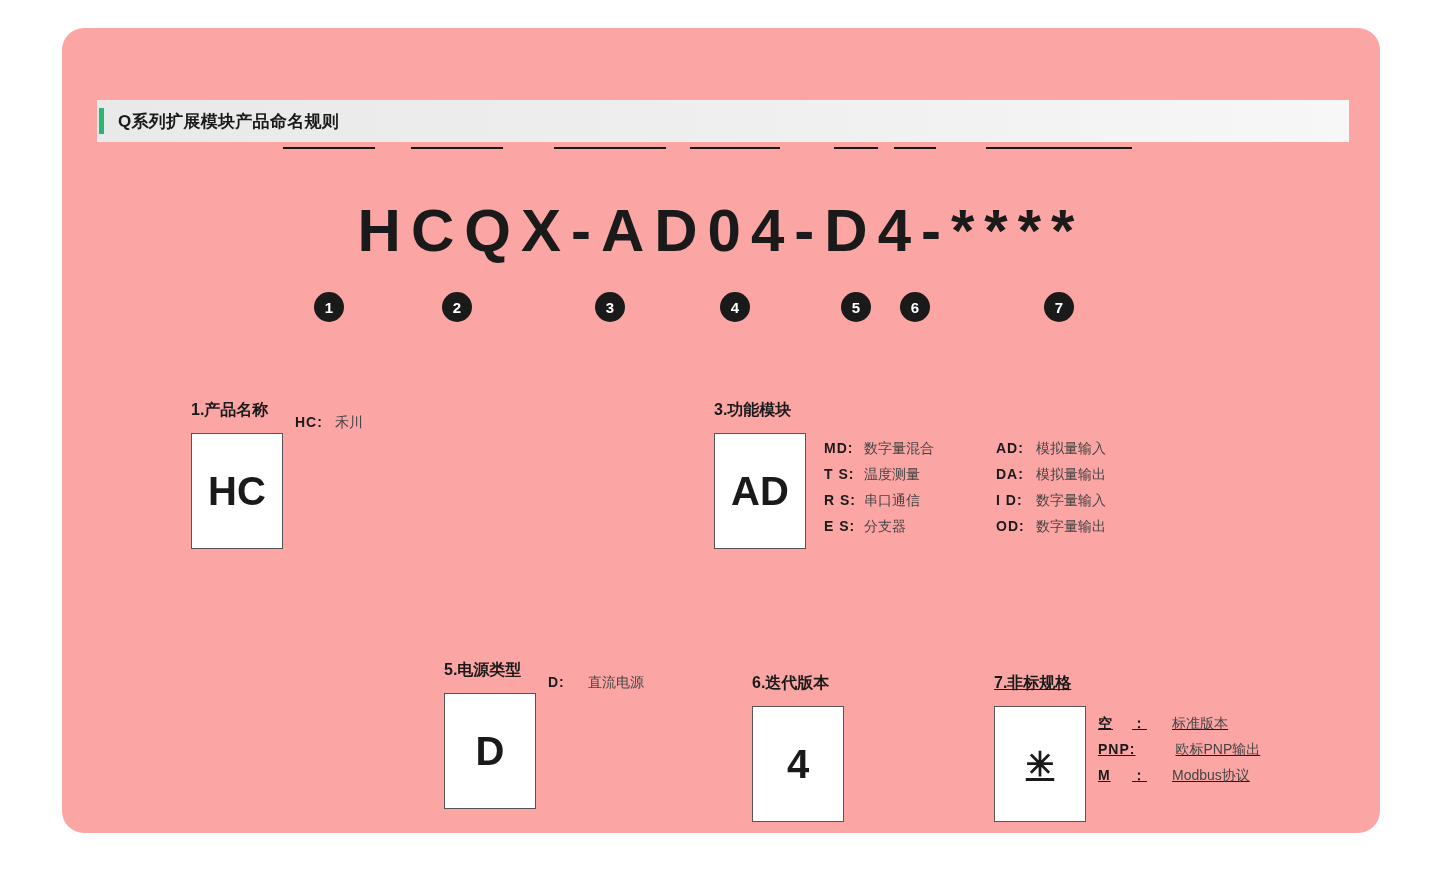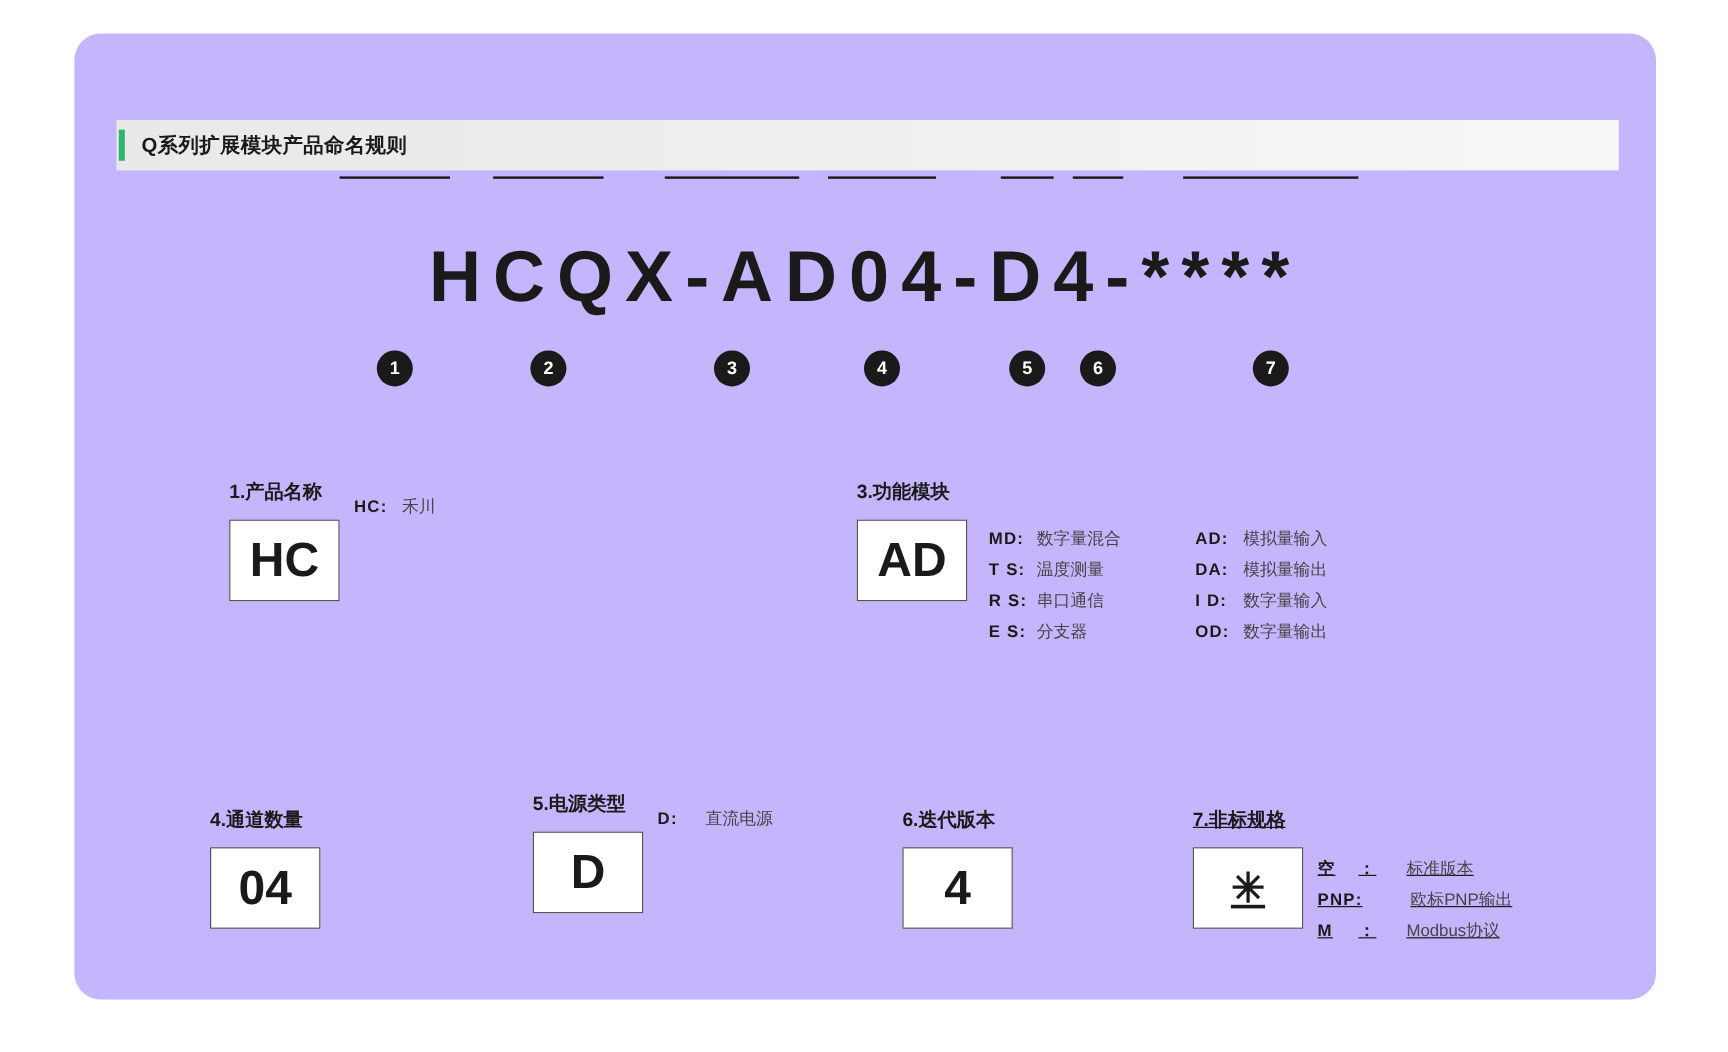--- a/index.html
+++ b/index.html
@@ -13,21 +13,21 @@
     font-family: "Liberation Sans", sans-serif;
     color: #1a1a1a;
     overflow: hidden;
   }
   .page {
     position: absolute;
     left: 62px;
     top: 28px;
     width: 1318px;
     height: 805px;
-    background: #c4b5fd;
+    background: #fca5a5;
     border-radius: 22px;
   }
   
   .header {
     position: absolute;
     left: 35px;
     top: 72px;
     width: 1252px;
     height: 42px;
     background: linear-gradient(to right, #e9e9e9 0%, #eeeeee 45%, #f7f7f7 100%);
@@ -97,21 +97,21 @@
     color: #1a1a1a;
     margin-bottom: 12px;
     white-space: nowrap;
   }
   .sec-body {
     display: flex;
     align-items: flex-start;
   }
   .box {
     width: 92px;
-    height: 68px;
+    height: 116px;
     border: 1.5px solid #555;
     background: #ffffff;
     display: flex;
     align-items: center;
     justify-content: center;
     font-size: 40px;
     font-weight: bold;
     color: #1a1a1a;
     box-sizing: border-box;
     flex: none;
@@ -243,26 +243,20 @@
           </div>
           <div class="legend-row">
             <span class="k">OD:</span>
             <span class="v">数字量输出</span>
           </div>
         </div>
       </div>
     </div>
   </div>
 
-  <div class="section" style="left:113px; top:645px;">
-    <div class="sec-title">4.通道数量</div>
-    <div class="sec-body">
-      <div class="box">04</div>
-    </div>
-  </div>
 
   <div class="section" style="left:382px; top:632px;">
     <div class="sec-title">5.电源类型</div>
     <div class="sec-body">
       <div class="box">D</div>
       <div class="legend legend-top">
         <div class="legend-row">
           <span class="k">D:</span>
           <span class="v">直流电源</span>
         </div>

